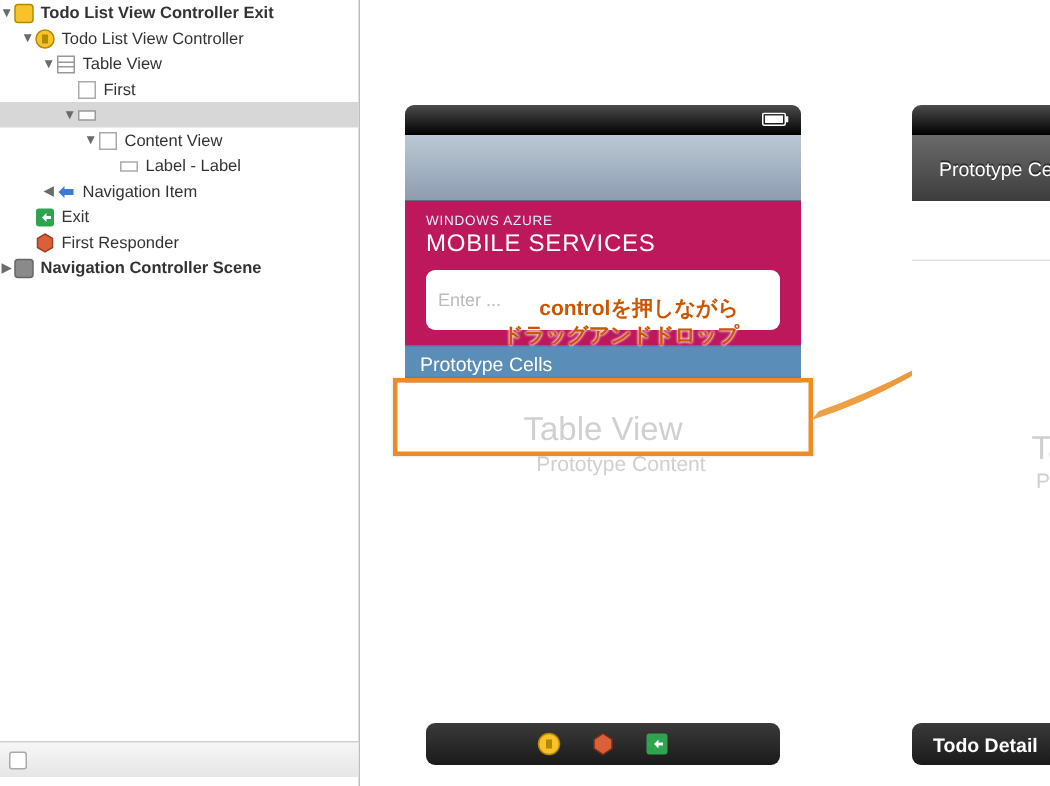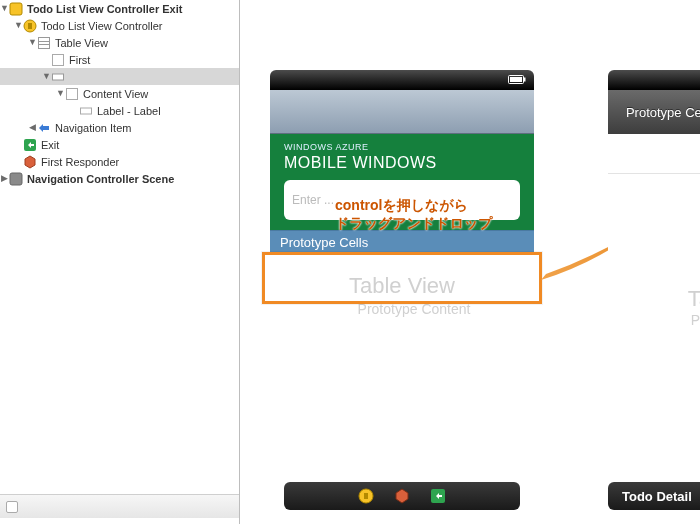--- a/index.html
+++ b/index.html
@@ -18,39 +18,39 @@
   .lbl.bold { font-weight: 600; }
   .bottombar { height: 24px; border-top: 1px solid #cfcfcf; background: linear-gradient(#f6f6f6,#e6e6e6); display: flex; align-items: center; padding-left: 6px; }
   .bottombar .seg { width: 12px; height: 12px; border: 1px solid #aaa; border-radius: 2px; margin-right: 4px; background: #fff; }
   
   .canvas { position: relative; flex: 1; height: 524px; background: #fff; }
   
   .scene1 { position: absolute; left: 30px; top: 70px; width: 264px; }
   .statusbar { height: 20px; background: linear-gradient(#4c4c4c,#000); border-radius: 6px 6px 0 0; position: relative; }
   .battery { position: absolute; right: 8px; top: 5px; width: 18px; height: 9px; }
   .navbar { height: 44px; background: linear-gradient(#bcc8d4,#8d9eb1); border-bottom: 1px solid #5e6e7f; }
-  .azurehdr { background: #15803d; padding: 8px 14px 10px 14px; }
+  .azurehdr { background: #be185d; padding: 8px 14px 10px 14px; }
   .azure-sm { font-size: 9px; letter-spacing: 0.5px; color: #dfefff; }
   .azure-lg { font-size: 16px; font-weight: 300; color: #fff; letter-spacing: 0.5px; margin-top: 2px; }
   .enterwrap { margin-top: 8px; background: #fff; border-radius: 6px; height: 40px; display: flex; align-items: center; padding: 0 8px; color: #bbb; font-size: 12px; }
   .protobar { background: #5a8db8; color: #fff; font-size: 13px; padding: 4px 10px; border-top: 1px solid #4a7aa2; border-bottom: 1px solid #4a7aa2; }
   .cell { background: #e6eef7; border-top: 1px solid #cbd4e0; border-bottom: 1px solid #cbd4e0; height: 40px; display: flex; align-items: center; padding-left: 12px; font-size: 15px; color: #333; position: relative; }
   .tablebody { height: 176px; background: #fff; display: flex; flex-direction: column; align-items: center; justify-content: flex-start; padding-top: 18px; color: #d0d0d0; }
   .tblv { font-size: 22px; font-weight: 500; }
   .tblsub { font-size: 14px; margin-top: 2px; padding-left: 24px; }
   
   .selbox { position: absolute; border: 3px solid #f08a24; box-shadow: 0 0 0 1px rgba(0,0,0,0.05); pointer-events: none; }
   
   .handle { position: absolute; width: 8px; height: 8px; background: #fff; border: 1px solid #666; }
   
   .connstub { position: absolute; left: -18px; top: 50%; transform: translateY(-50%); }
   
   .arrow { position: absolute; pointer-events: none; }
   
-  .annot { position: absolute; font-size: 14px; font-weight: 700; color: #cc5500; text-shadow: 0 0 2px #fff, 0 0 2px #fff; line-height: 1.3; }
+  .annot { position: absolute; font-size: 14px; font-weight: 700; color: #cc5500; text-shadow: 0 0 2px #fff, 0 0 2px #fff; line-height: 1.3; text-align: right; }
   
   .dock { position: absolute; left: 44px; top: 482px; width: 236px; height: 28px; border-radius: 6px; background: linear-gradient(#3a3a3a,#1a1a1a); display: flex; align-items: center; justify-content: center; gap: 20px; }
   .dock-ic { width: 16px; height: 16px; }
   
   .scene2 { position: absolute; left: 368px; top: 70px; width: 120px; }
   .s2-status { height: 20px; background: linear-gradient(#4c4c4c,#000); border-radius: 6px 0 0 0; }
   .s2-nav { height: 44px; background: linear-gradient(#6a6a6a,#3d3d3d); display: flex; align-items: center; justify-content: center; color: #fff; font-size: 13px; text-shadow: 0 -1px 0 rgba(0,0,0,0.5); white-space: nowrap; overflow: hidden; padding-left: 4px;}
   .s2-cell { height: 40px; border-bottom: 1px solid #e3e3e3; }
   .s2-body { height: 266px; background: #fff; display: flex; flex-direction: column; align-items: flex-end; justify-content: center; padding-right: 0; color: #d0d0d0; overflow: hidden;}
   .s2-tv { font-size: 22px; font-weight: 500; text-align: right; }
@@ -199,21 +199,21 @@
       <div class="statusbar">
         <svg class="battery" viewBox="0 0 18 9">
             <rect x="0.5" y="0.5" width="15" height="8" rx="1" fill="none" stroke="#fff"></rect>
             <rect x="16" y="2.5" width="1.5" height="4" fill="#fff"></rect>
             <rect x="2" y="2" width="12" height="5" fill="#fff"></rect>
           </svg>
       </div>
       <div class="navbar"></div>
       <div class="azurehdr">
         <div class="azure-sm">WINDOWS AZURE</div>
-        <div class="azure-lg">MOBILE WINDOWS</div>
+        <div class="azure-lg">MOBILE SERVICES</div>
         <div class="enterwrap">
           <span>Enter ...</span>
         </div>
       </div>
       <div class="protobar">
         <span>Prototype Cells</span>
       </div>
       <div class="tablebody">
         <div class="tblv">Table View</div>
         <div class="tblsub">Prototype Content</div>

